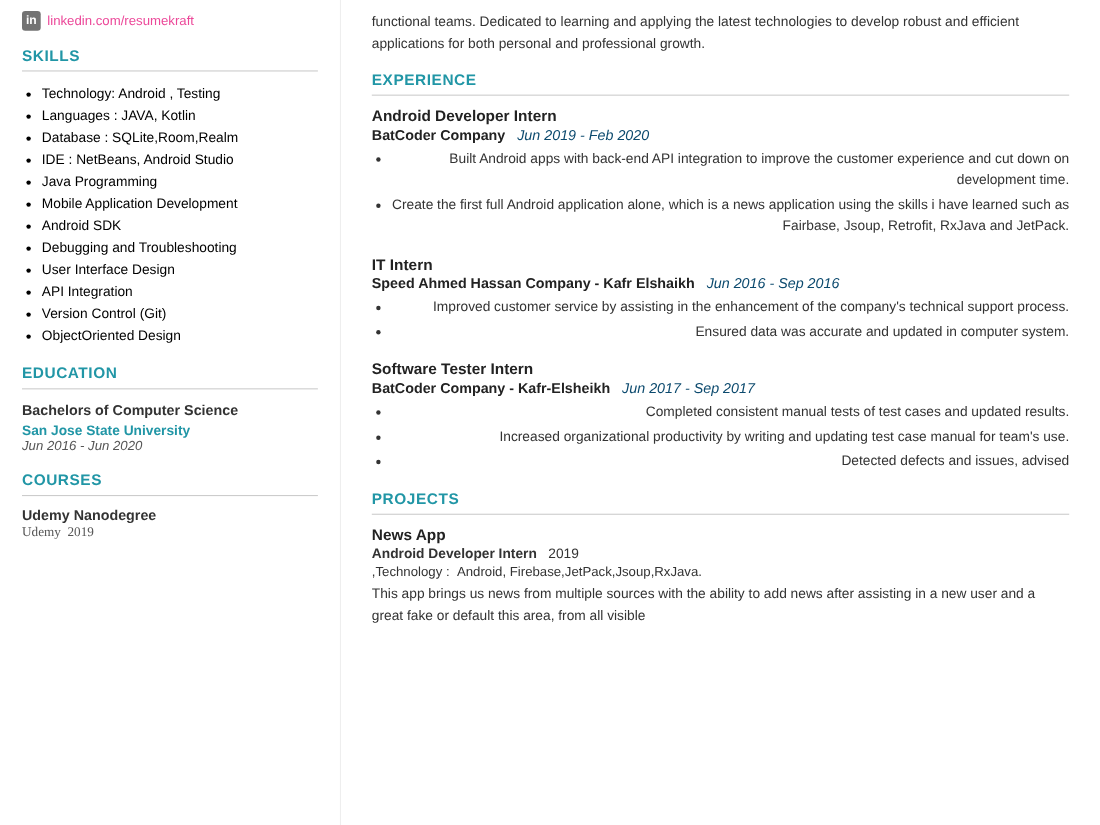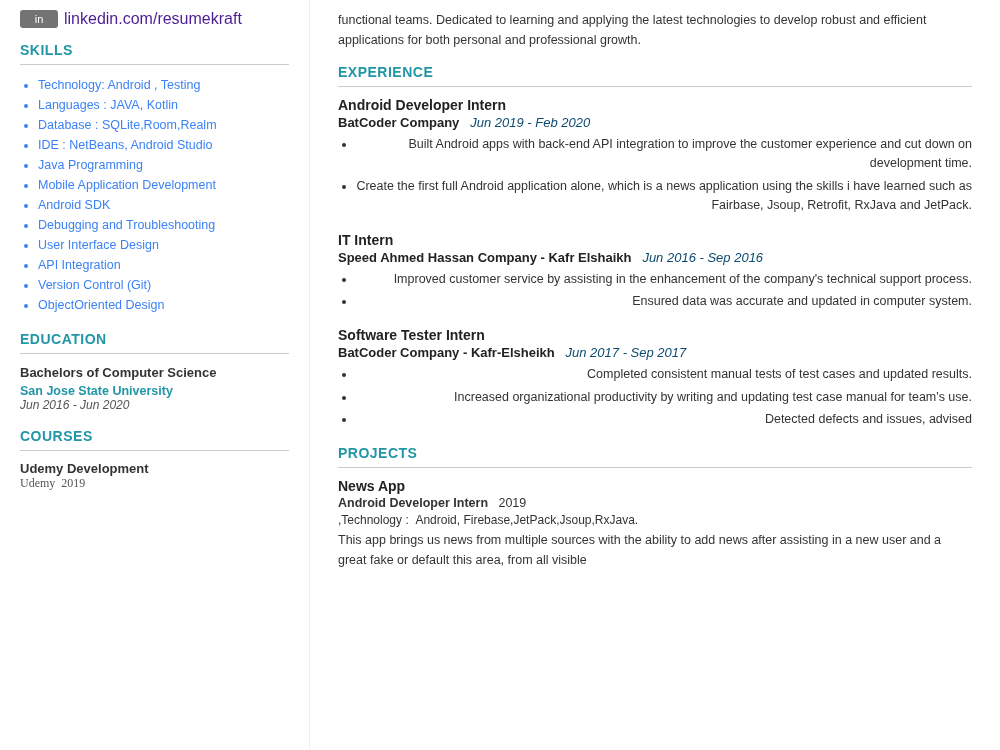--- a/index.html
+++ b/index.html
@@ -47,46 +47,46 @@
       margin-bottom: 10px;
     }
     
     .linkedin-row {
       display: flex;
       align-items: center;
       margin-bottom: 14px;
       gap: 6px;
     }
     .linkedin-icon {
-      width: 38px;
+      width: 17px;
       height: 18px;
       background: #737373;
       border-radius: 3px;
       display: flex;
       align-items: center;
       justify-content: center;
       color: white;
       font-size: 11px;
-      font-weight: normal;
+      font-weight: bold;
       flex-shrink: 0;
     }
     .linkedin-text {
-      color: #4c1d95;
-      font-size: 16px;
+      color: #ec4899;
+      font-size: 12px;
     }
     
     .skills-list {
       list-style: disc;
       padding-left: 18px;
       margin-bottom: 14px;
     }
     .skills-list li {
       font-size: 12.5px;
       line-height: 1.6;
-      color: #3b82f6;
+      color: #000000;
     }
     
     .edu-block {
       margin-bottom: 12px;
     }
     .edu-block .degree {
       font-weight: bold;
       font-size: 13px;
       line-height: 1.4;
     }
@@ -228,21 +228,21 @@
         <div class="degree">Bachelors of Computer Science</div>
         <div class="school">San Jose State University</div>
         <div class="dates">Jun 2016 - Jun 2020</div>
       </div>
     </div>
 
     <div class="section-block">
       <div class="section-title">COURSES</div>
       <hr class="divider">
       <div class="course-block">
-        <div class="course-name">Udemy Development</div>
+        <div class="course-name">Udemy Nanodegree</div>
         <div class="course-provider">
           <span>Udemy</span>&nbsp;&nbsp;<span>2019</span>
         </div>
       </div>
     </div>
 
   </div>
 
   <div class="right-col">
 

